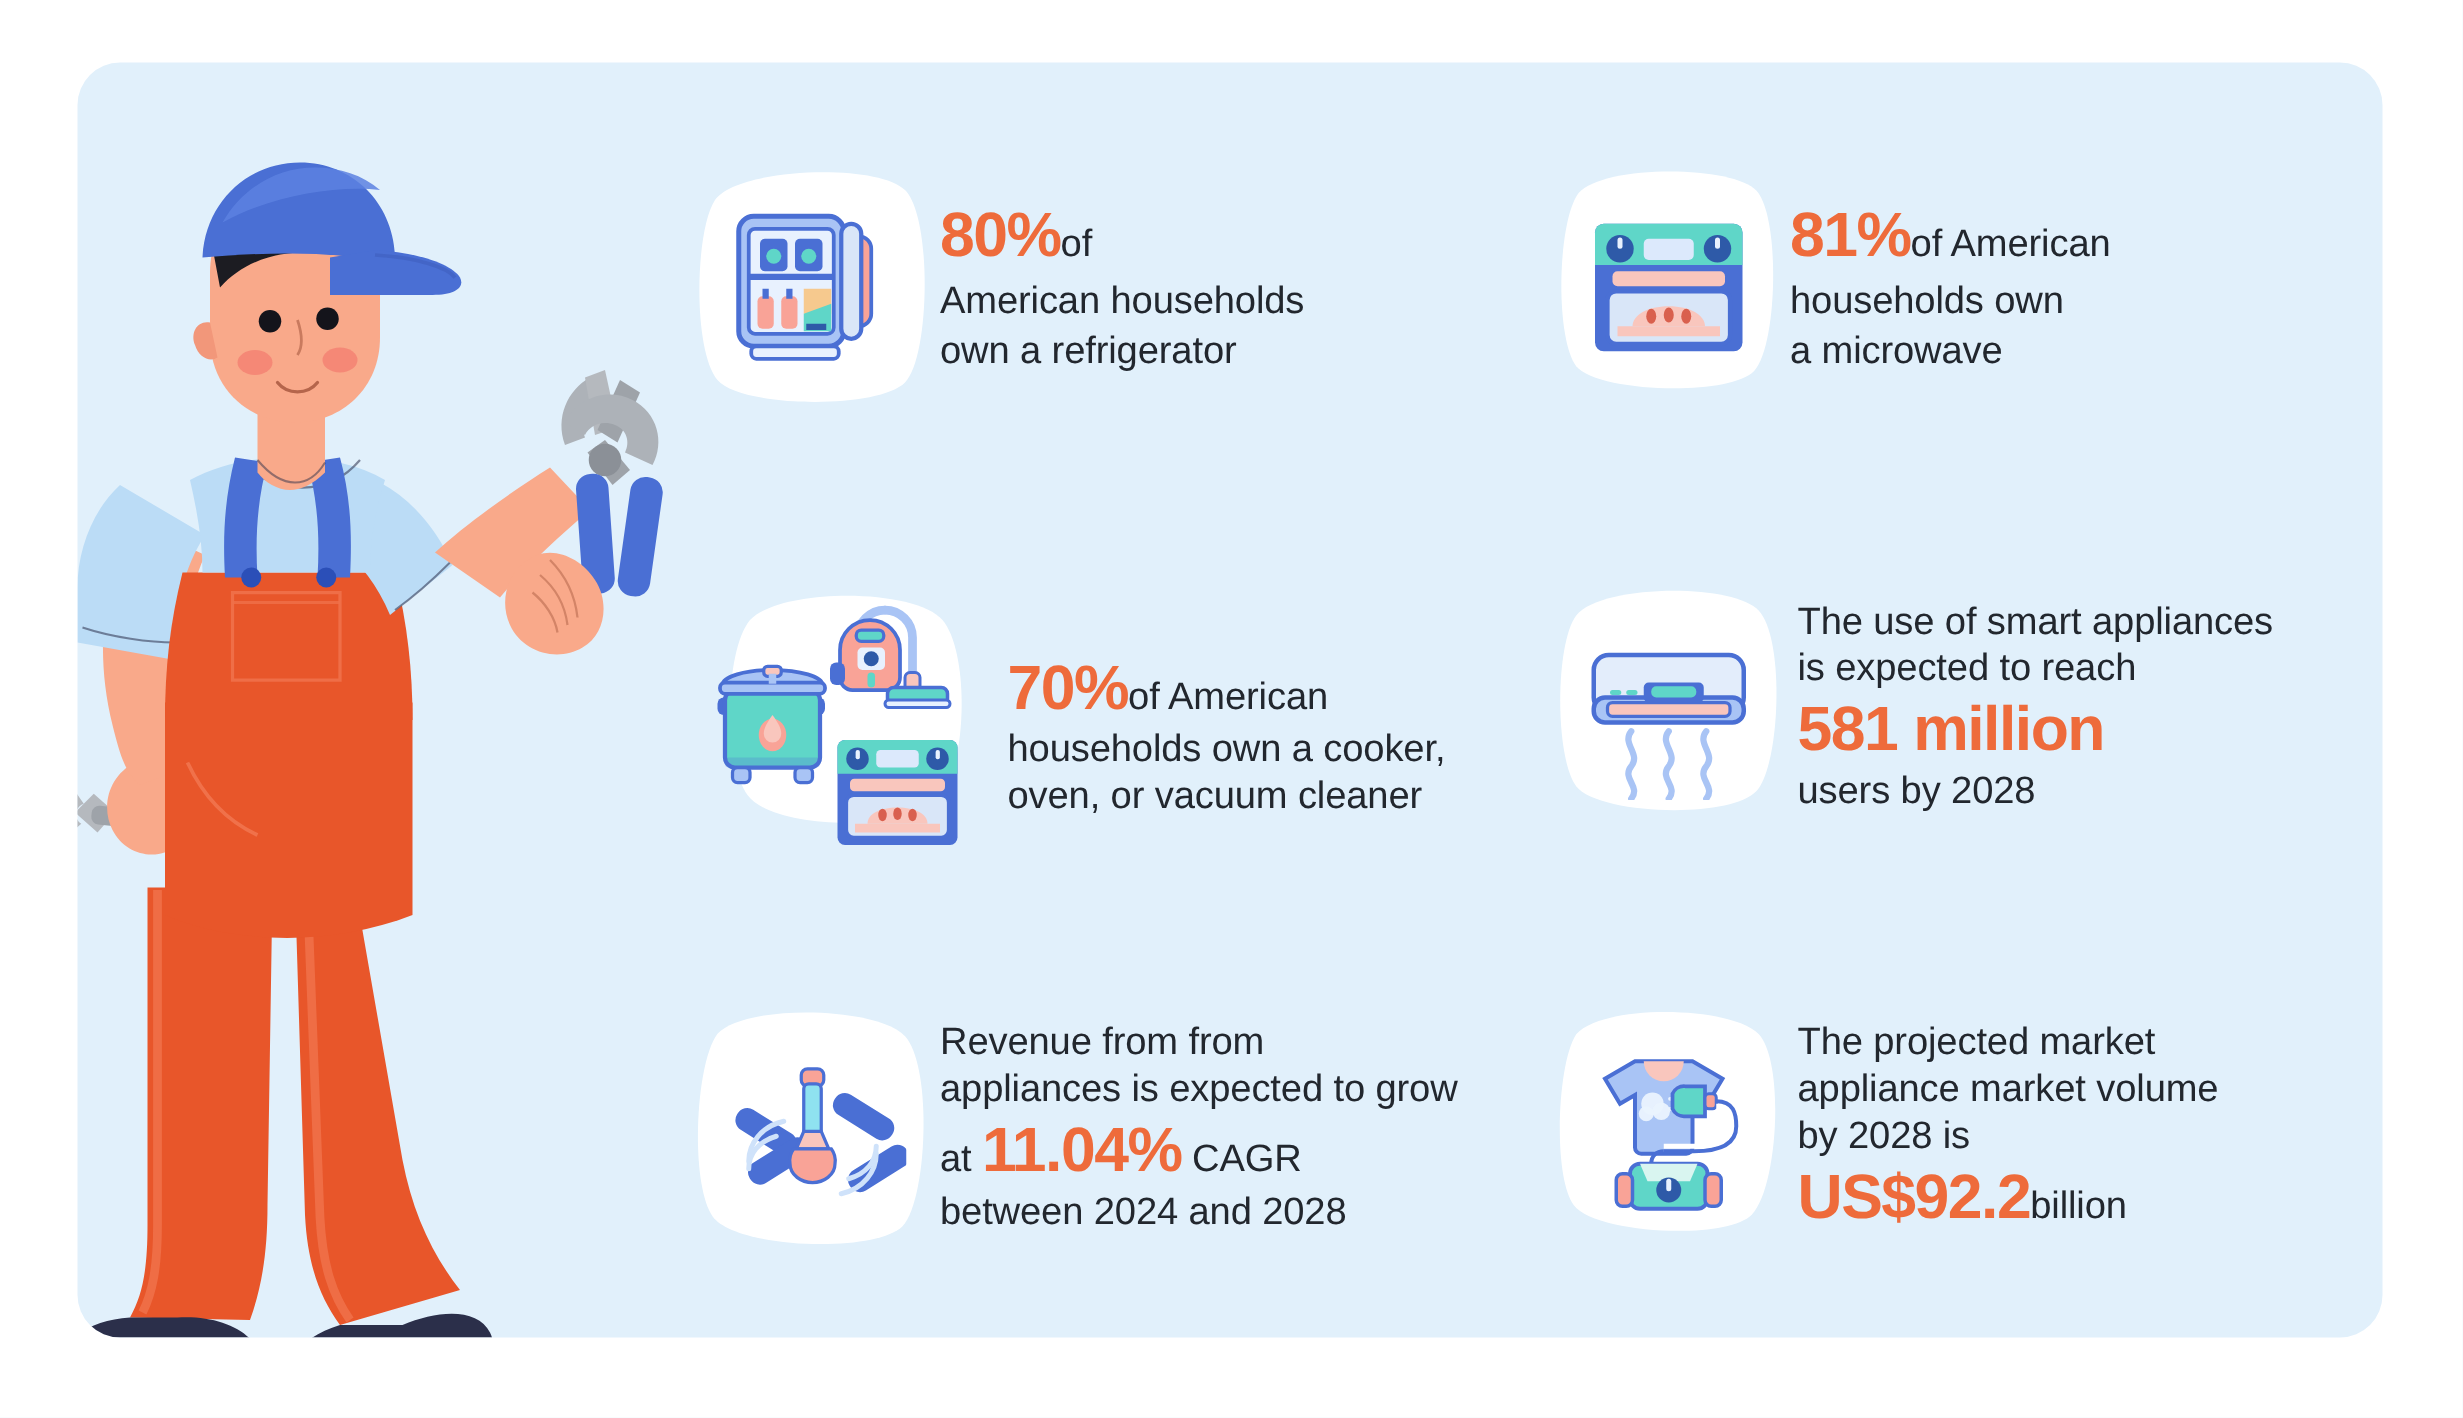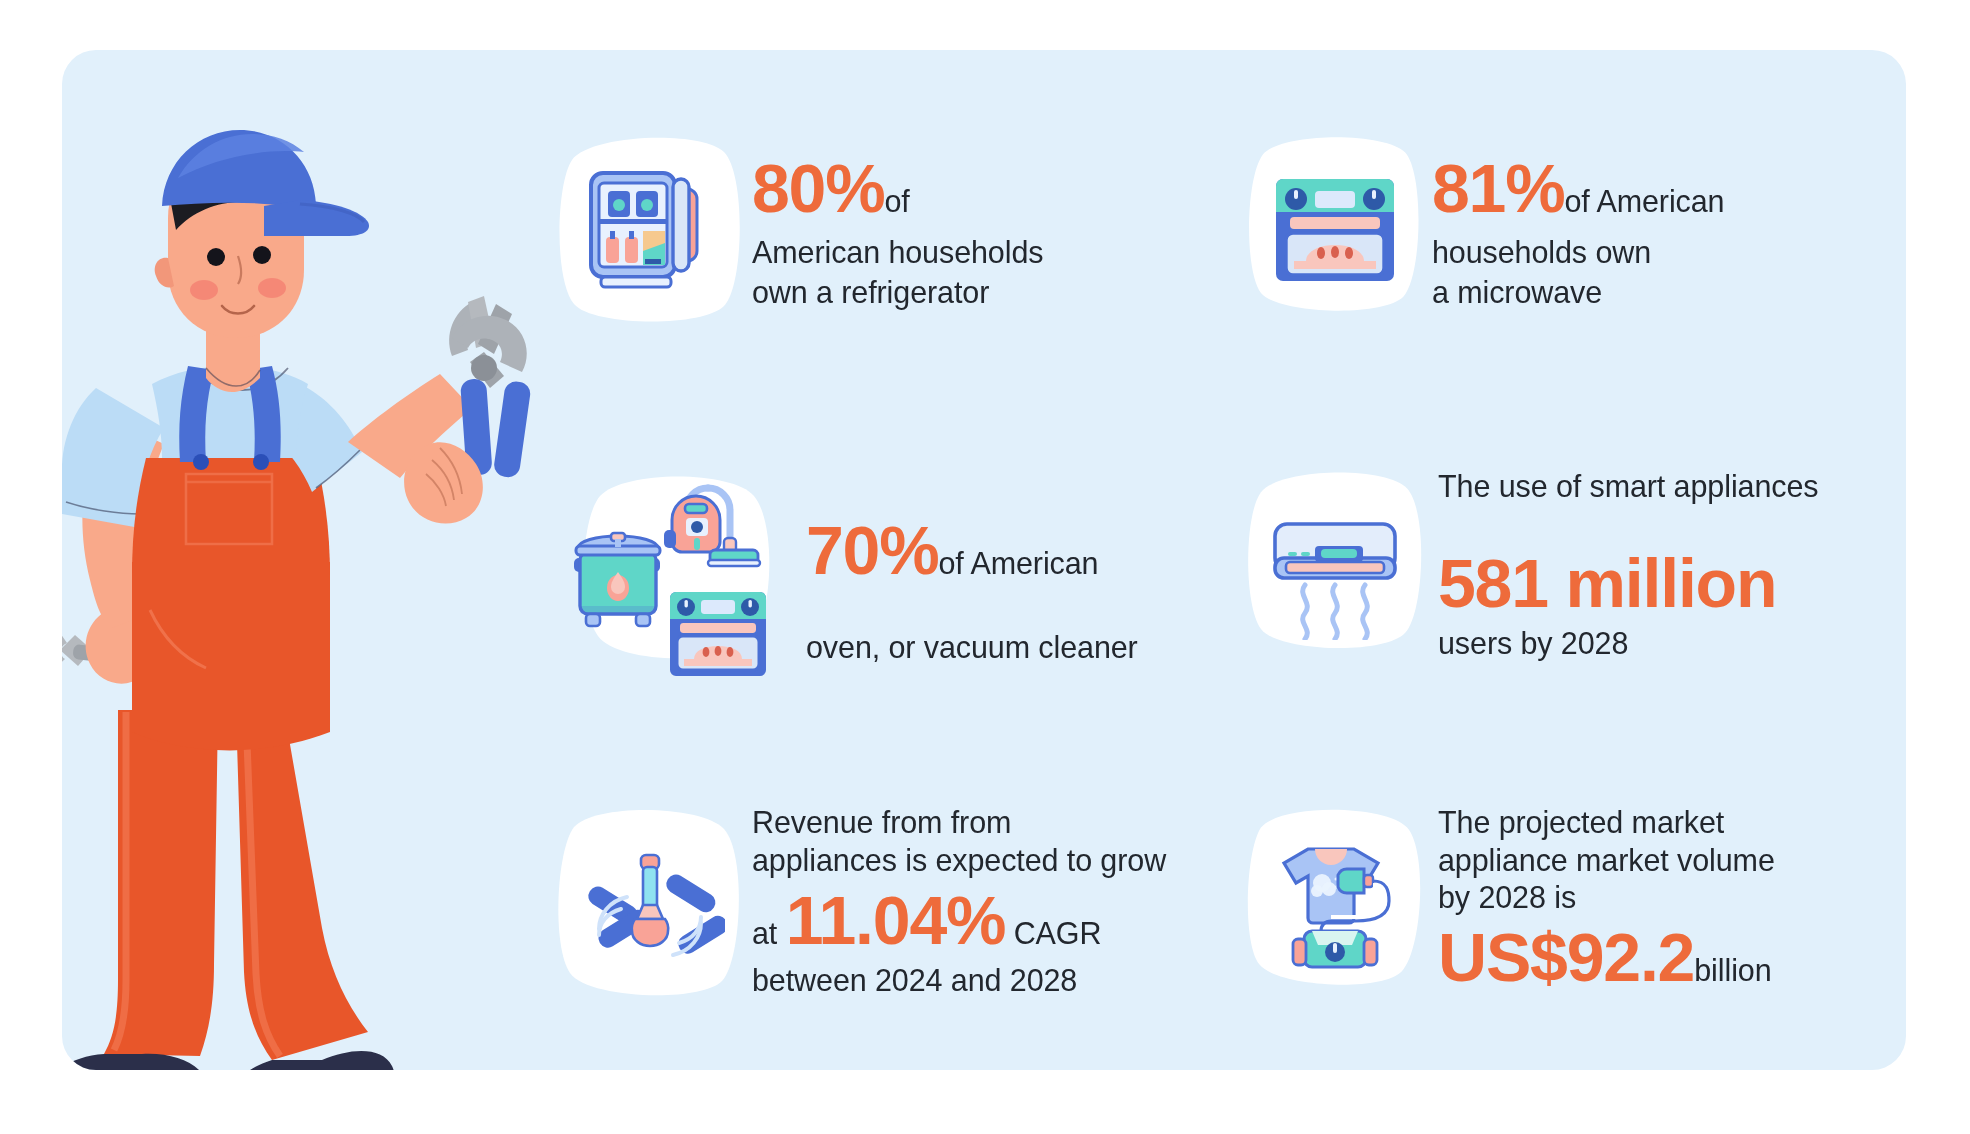--- a/index.html
+++ b/index.html
@@ -94,21 +94,21 @@
     letter-spacing: -0.1px;
     font-weight: 400;
     padding-left: 10px;
   }
 
   .big {
     color: #EE6B3B;
     font-weight: 700;
     letter-spacing: -1.2px;
   }
-  .big-xl   { font-size: 68px; }
+  .big-xl   { font-size: 50px; }
 
   .lh-tight { line-height: 1.22; }
 
   
   #cell-refrigerator .stat-text { padding-left: 4px; }
   #cell-microwave   .stat-text { padding-left: 4px; }
   #cell-trio        .stat-text { padding-left: 4px; margin-top: 46px; }
   #cell-smart-users .stat-text { padding-left: 10px; }
   #cell-cagr        .stat-text { padding-left: 4px; }
   #cell-market      .stat-text { padding-left: 10px; }
@@ -326,21 +326,21 @@
             <path d="M142 219 c0 -8 10 -13 24 -13 c14 0 24 5 24 13 z" fill="#F9C6BD"></path>
             <rect x="132" y="219" width="68" height="7" fill="#F9C6BD"></rect>
             <ellipse cx="154" cy="212" rx="3.4" ry="5" fill="#D9604E"></ellipse>
             <ellipse cx="166" cy="211" rx="3.4" ry="5" fill="#D9604E"></ellipse>
             <ellipse cx="178" cy="212" rx="3.4" ry="5" fill="#D9604E"></ellipse>
           </g>
         </svg>
       </div>
       <div class="stat-text lh-tight">
         <span class="big big-xl">70%</span><span>of American</span><br>
-        <br>
+        <span>households own a cooker,</span><br>
         <span>oven, or vacuum cleaner</span>
       </div>
     </div>
 
     <div class="stat-cell col2" id="cell-smart-users">
       <div class="stat-icon-wrap">
         <svg class="blob" viewBox="0 0 196 205">
           <path d="M20 32 C40 6 152 4 174 28 C196 52 192 158 172 180 C150 204 38 200 20 176 C2 152 2 56 20 32 Z" fill="#FFFFFF"></path>
         </svg>
         <svg class="glyph" viewBox="0 0 150 150">
@@ -351,21 +351,21 @@
           <rect x="61" y="59" width="36" height="9" rx="4" fill="#5FD6C8"></rect>
           <rect x="28" y="62" width="9" height="4" rx="2" fill="#5FD6C8"></rect>
           <rect x="41" y="62" width="9" height="4" rx="2" fill="#5FD6C8"></rect>
           <path d="M45 95 c-8 10 8 18 0 28 c-8 10 8 16 0 26" stroke="#A9C4F5" stroke-width="5" fill="none" stroke-linecap="round"></path>
           <path d="M75 95 c-8 10 8 18 0 28 c-8 10 8 16 0 26" stroke="#A9C4F5" stroke-width="5" fill="none" stroke-linecap="round"></path>
           <path d="M105 95 c-8 10 8 18 0 28 c-8 10 8 16 0 26" stroke="#A9C4F5" stroke-width="5" fill="none" stroke-linecap="round"></path>
         </svg>
       </div>
       <div class="stat-text lh-tight">
         <span>The use of smart appliances</span><br>
-        <br>
+        <span>is expected to reach</span><br>
         <span class="big big-xl">581 million</span><br>
         <span>users by 2028</span>
       </div>
     </div>
 
     <div class="stat-cell" id="cell-cagr">
       <div class="stat-icon-wrap">
         <svg class="blob" viewBox="0 0 196 205">
           <path d="M22 28 C44 4 150 6 172 30 C194 54 190 160 170 182 C148 204 36 200 18 174 C0 148 4 52 22 28 Z" fill="#FFFFFF"></path>
         </svg>

